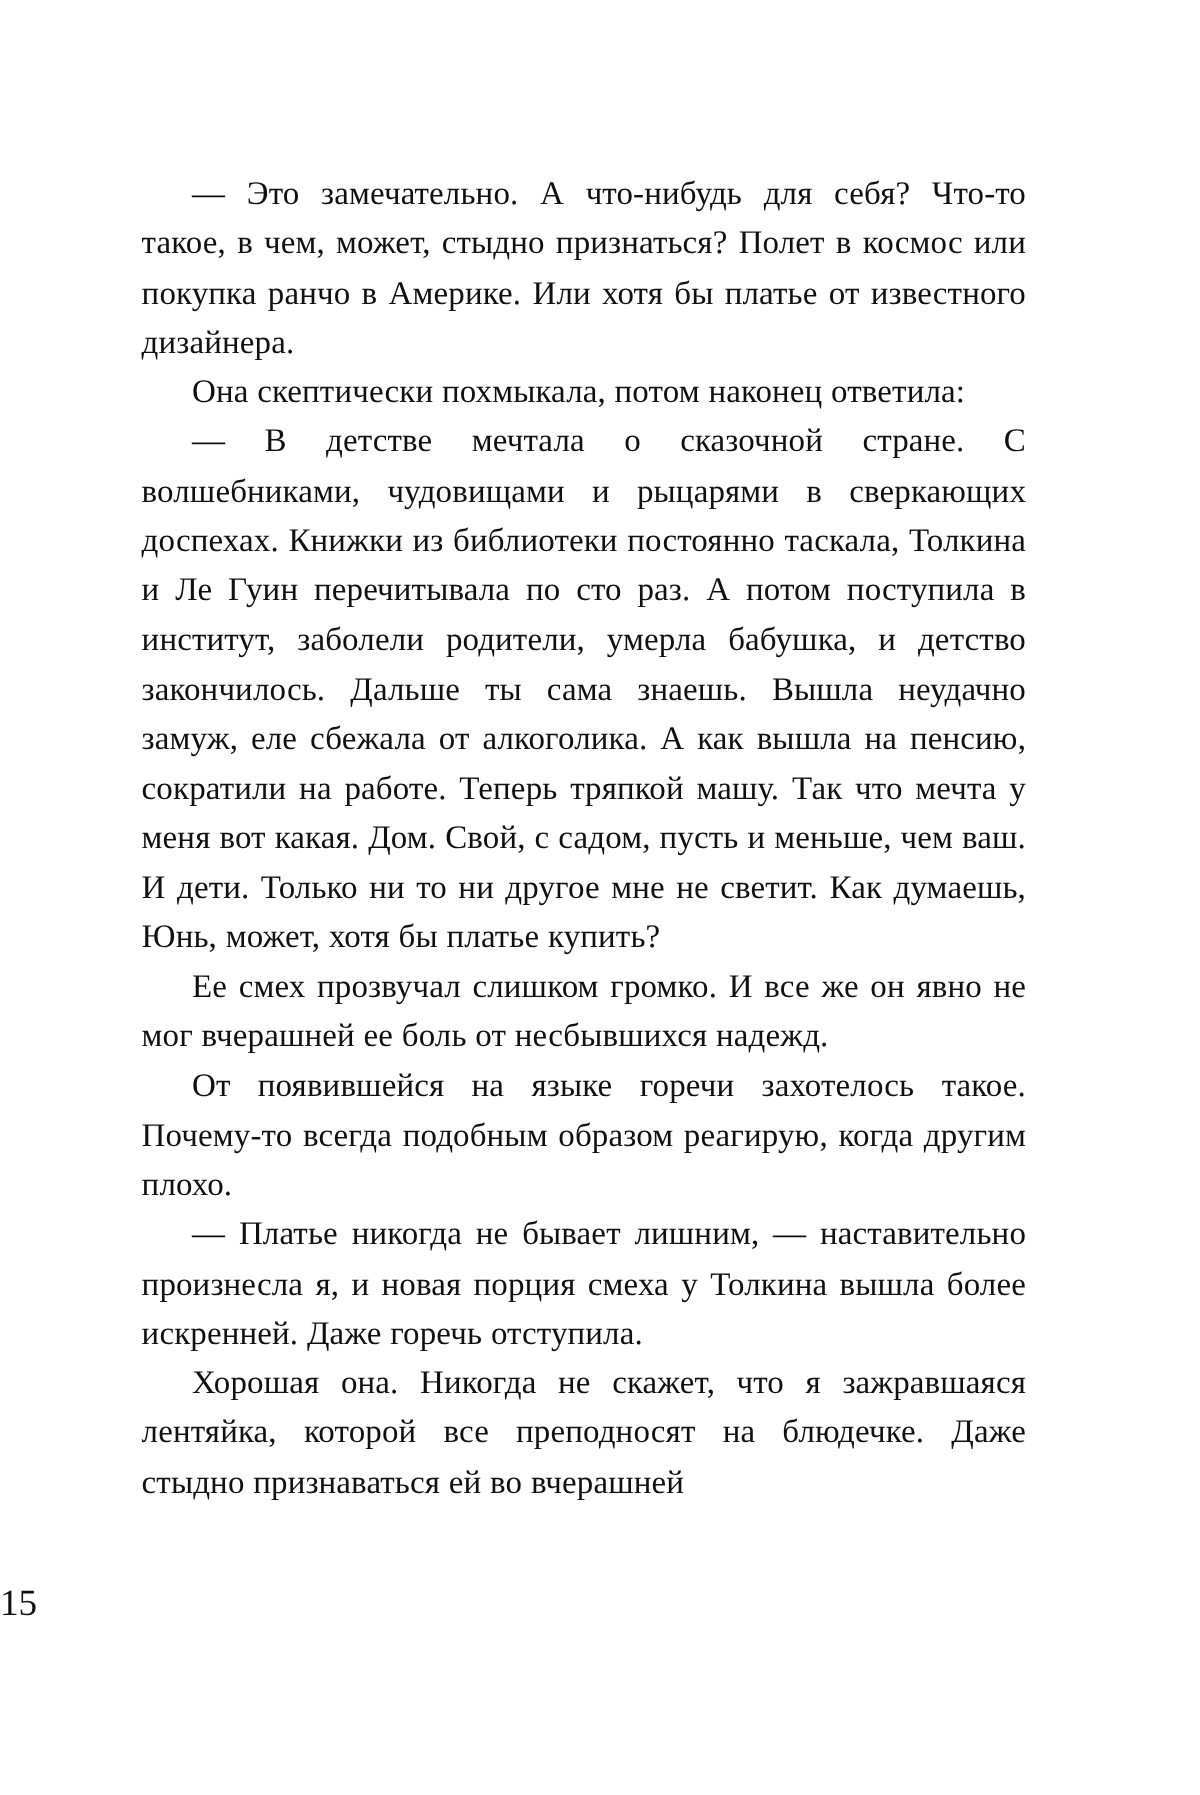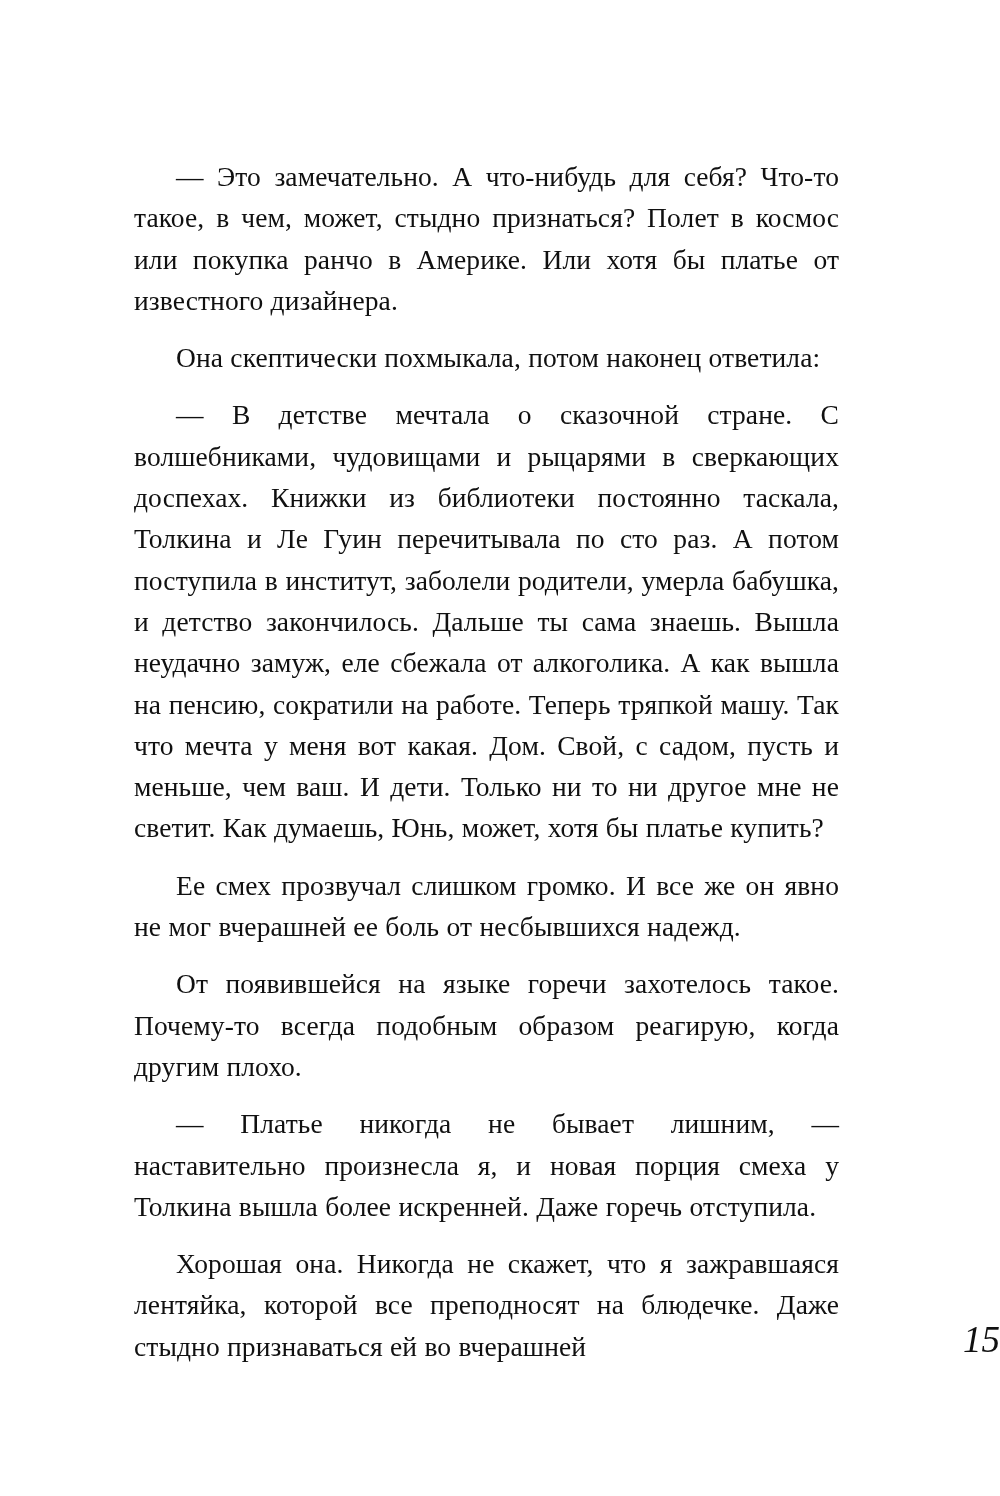--- a/index.html
+++ b/index.html
@@ -26,33 +26,32 @@
   }
   .body-text {
     font-size: 27.5px;
     line-height: 41.3px;
     text-align: justify;
     text-justify: inter-word;
     letter-spacing: 0.1px;
     word-spacing: 0.3px;
   }
   .body-text p {
-    margin: 16px;
+    margin: 0;
     text-indent: 42px;
   }
   .page-number {
     position: absolute;
     left: 0;
     right: 0;
     top: 1318px;
-    text-align: right;
-    font-size: 37px;
+    text-align: left;
+    font-size: 31px;
     font-family: "Liberation Serif", serif;
     color: #101010;
-    font-style: italic;
   }
 </style>
 </head>
 <body>
 
 <div class="page">
   <div class="body-text">
     <p>— Это замечательно. А что-нибудь для себя? Что-то такое, в чем, может, стыдно признаться? Полет в космос или покупка ранчо в Америке. Или хотя бы платье от известного дизайнера.</p>
     <p>Она скептически похмыкала, потом наконец ответила:</p>
     <p>— В детстве мечтала о сказочной стране. С волшебниками, чудовищами и рыцарями в сверкающих доспехах. Книжки из библиотеки постоянно таскала, Толкина и Ле Гуин перечитывала по сто раз. А потом поступила в институт, заболели родители, умерла бабушка, и детство закончилось. Дальше ты сама знаешь. Вышла неудачно замуж, еле сбежала от алкоголика. А как вышла на пенсию, сократили на работе. Теперь тряпкой машу. Так что мечта у меня вот какая. Дом. Свой, с садом, пусть и меньше, чем ваш. И дети. Только ни то ни другое мне не светит. Как думаешь, Юнь, может, хотя бы платье купить?</p>

